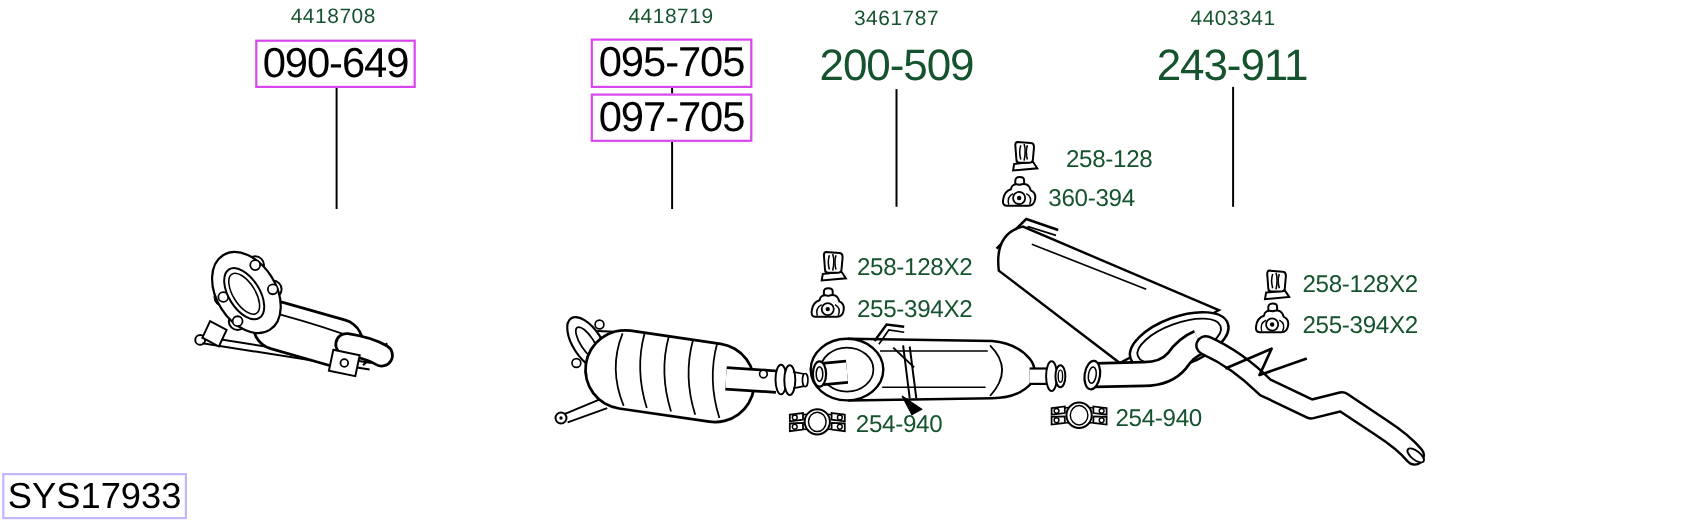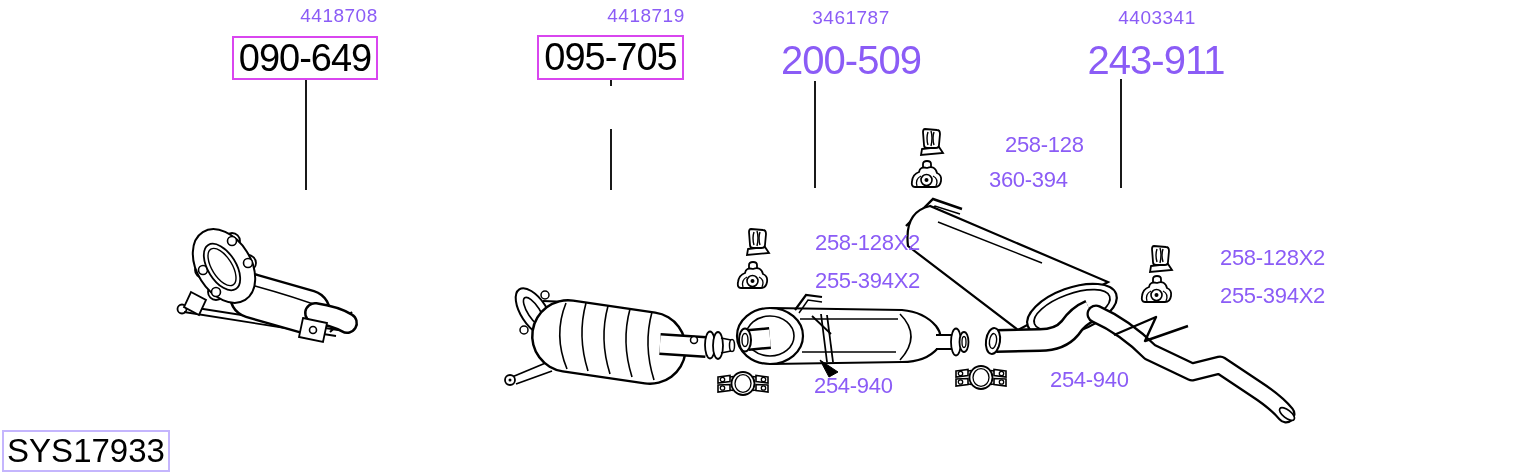--- a/index.html
+++ b/index.html
@@ -1,21 +1,21 @@
 <!DOCTYPE html>
 <html><head>
 <meta charset="utf-8">
 <style>
   html,body{margin:0;padding:0;background:#fff;}
   .canvas{
     position:relative;width:1530px;height:474px;background:#fff;overflow:hidden;
     font-family:"Liberation Sans","DejaVu Sans",sans-serif;color:#000;
   }
   .art{position:absolute;left:0;top:0;width:1530px;height:474px;}
-  .txt{position:absolute;white-space:nowrap;color:#8b5cf6;margin-left:36px;}
+  .txt{position:absolute;white-space:nowrap;color:#14532d;}
   .ref{font-size:19px;line-height:20px;transform:translateX(-50%);letter-spacing:0.5px;}
   .bignum{font-size:40px;line-height:40px;transform:translateX(-50%);letter-spacing:-1px;}
   .pbox{
     position:absolute;border:2px solid #d946ef;display:flex;align-items:center;justify-content:center;
     font-size:38px;letter-spacing:-1px;background:#fff;box-sizing:border-box;
   }
   .hwlabel{font-size:22px;line-height:24px;letter-spacing:-0.3px;}
   .sysbox{
     position:absolute;left:2px;top:430px;width:168px;height:42px;border:2px solid #c4b5fd;
     display:flex;align-items:center;justify-content:center;font-size:33px;letter-spacing:0;
@@ -195,20 +195,21 @@
     <use href="#ic-mount" x="1141" y="276"></use>
     <use href="#ic-clamp" x="716" y="368"></use>
     <use href="#ic-clamp" x="954" y="362"></use>
   </svg>
 
   <div class="txt ref" style="left:303px;top:6px;">4418708</div>
   <div class="pbox" style="left:232px;top:36px;width:146px;height:44px;">090-649</div>
 
   <div class="txt ref" style="left:610px;top:6px;">4418719</div>
   <div class="pbox" style="left:537px;top:35px;width:147px;height:45px;">095-705</div>
+  <div class="pbox" style="left:537px;top:85px;width:147px;height:44px;">097-705</div>
 
   <div class="txt ref" style="left:815px;top:8px;">3461787</div>
   <div class="txt bignum" style="left:815px;top:40px;">200-509</div>
 
   <div class="txt ref" style="left:1121px;top:8px;">4403341</div>
   <div class="txt bignum" style="left:1120px;top:40px;">243-911</div>
 
   <div class="txt hwlabel" style="left:969px;top:133px;">258-128</div>
   <div class="txt hwlabel" style="left:953px;top:168px;">360-394</div>
 

